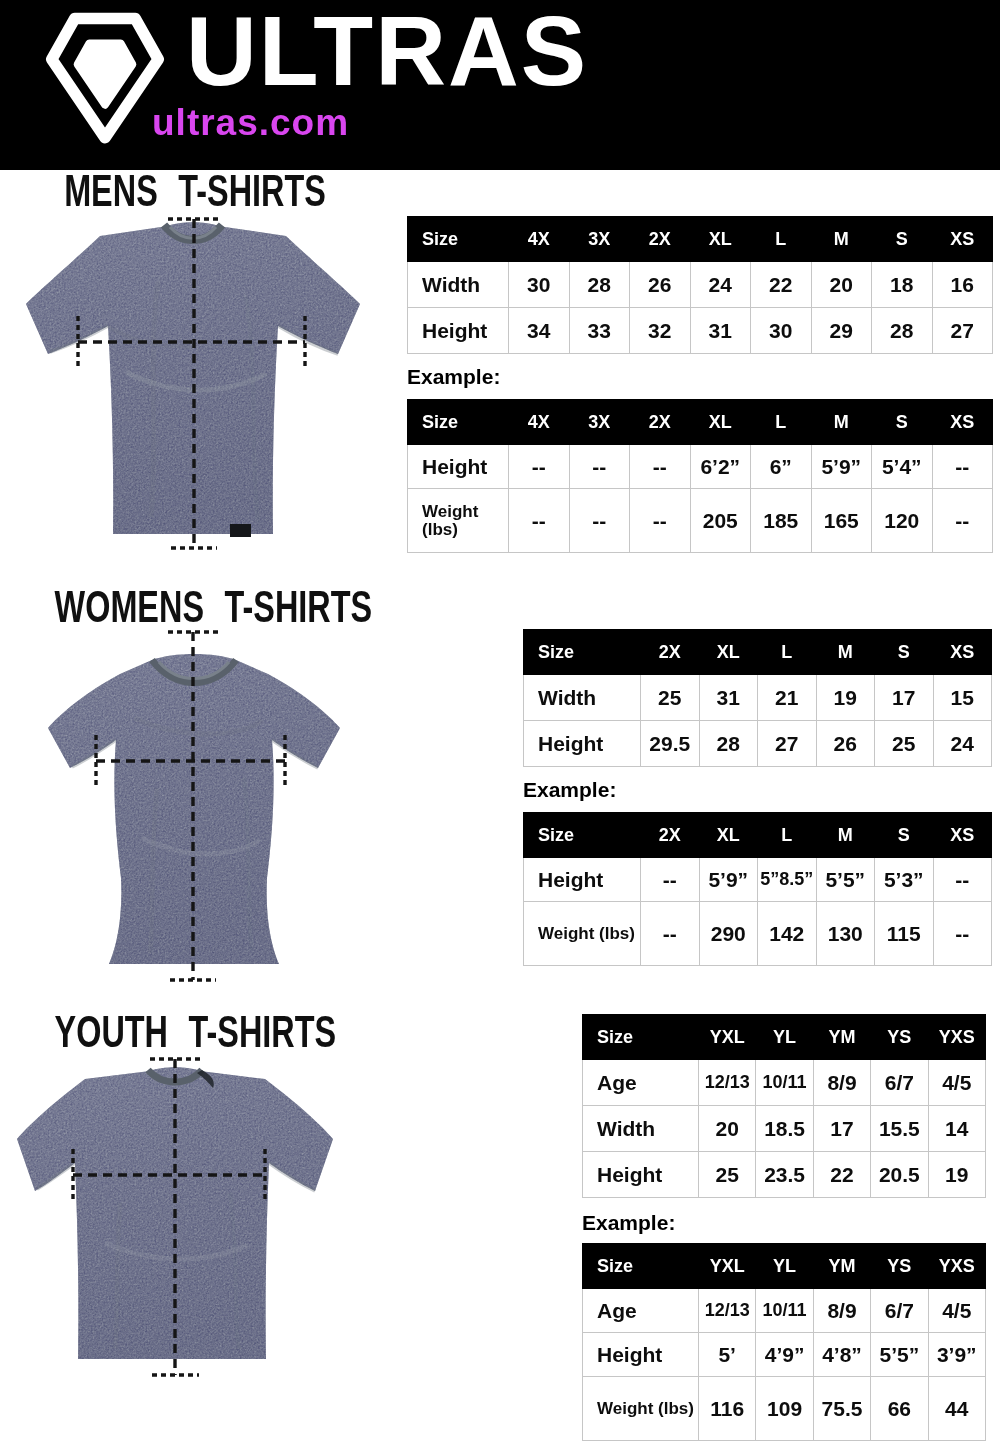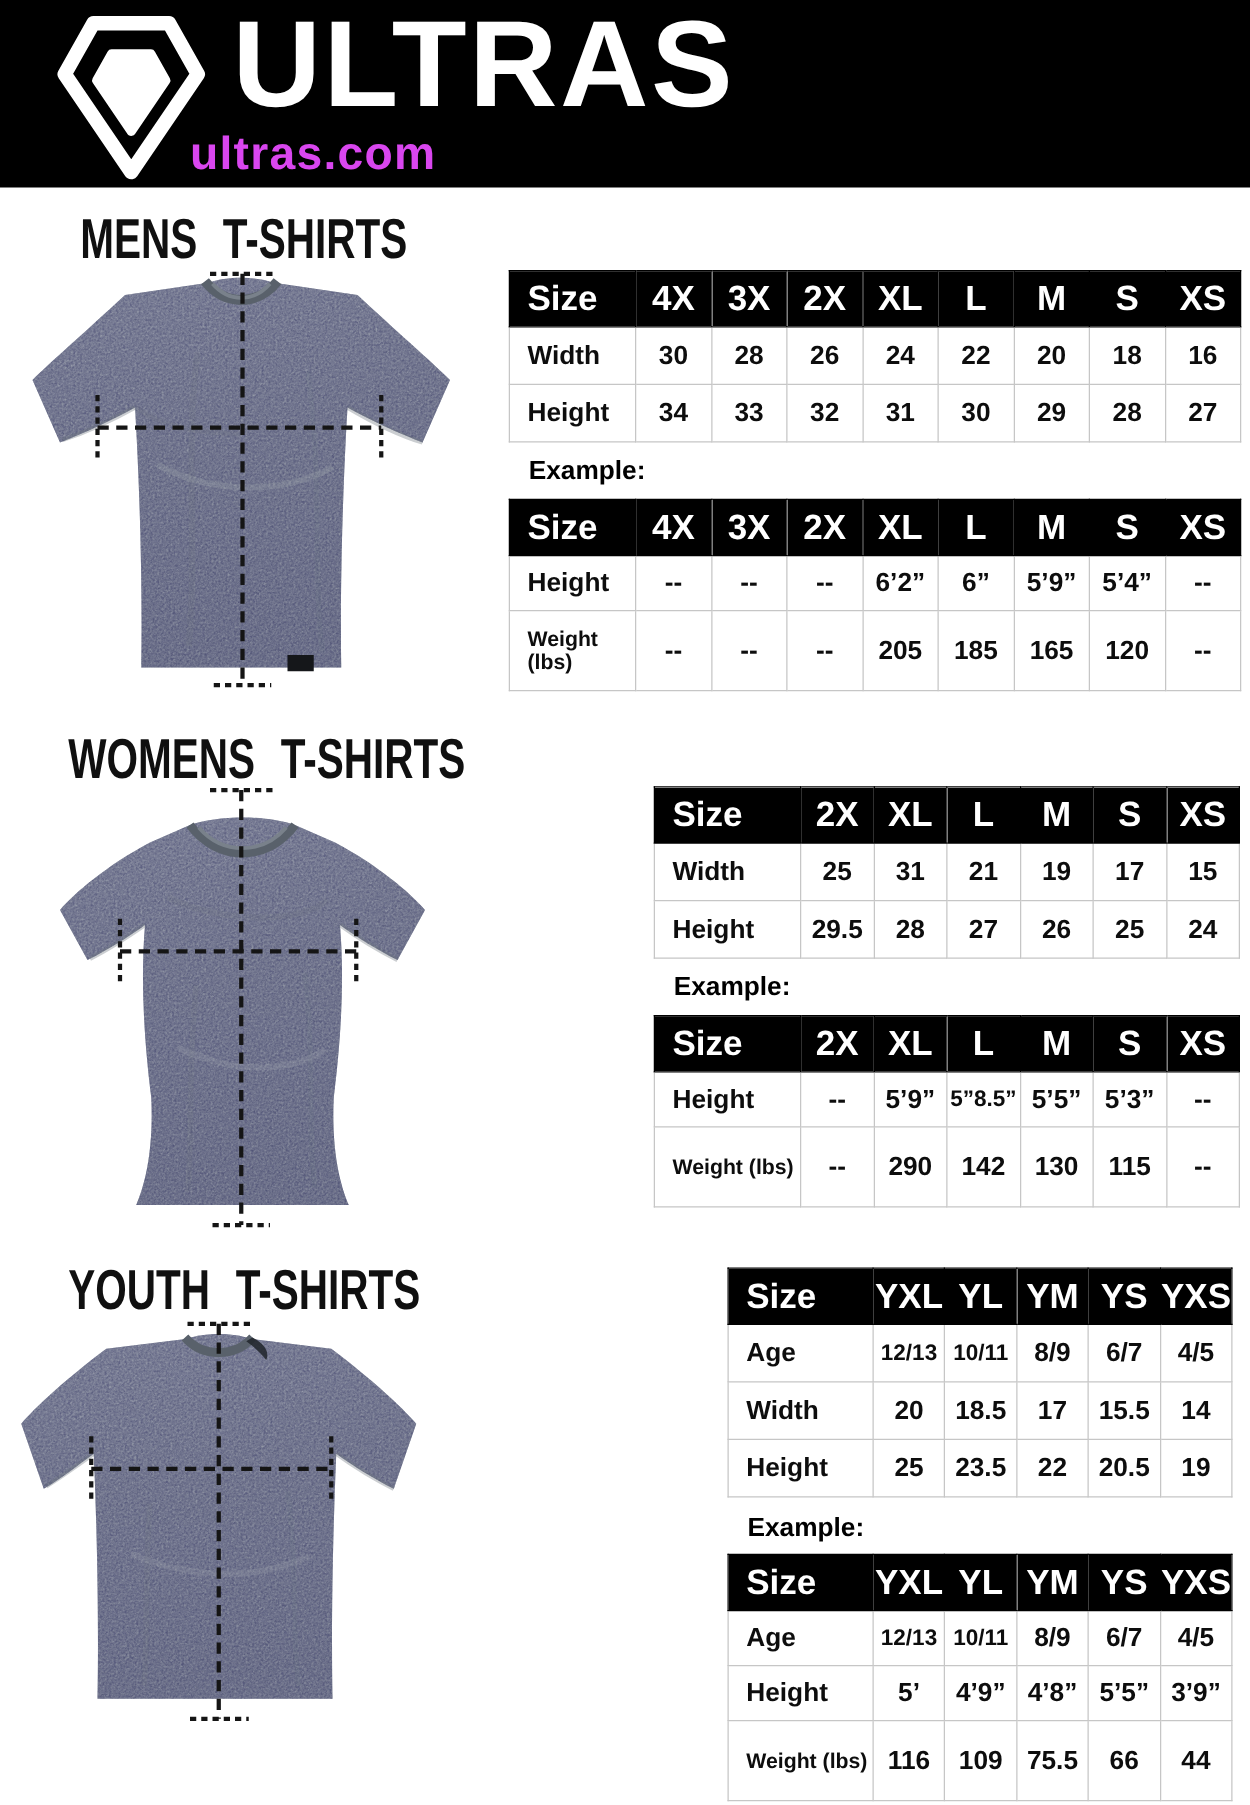--- a/index.html
+++ b/index.html
@@ -1,20 +1,20 @@
 <!DOCTYPE html>
 <html><head>
 <meta charset="utf-8">
 <style>
   html,body{margin:0;padding:0;background:#fff;}
   .page{position:relative;width:1000px;height:1444px;background:#ffffff;overflow:hidden;
         font-family:"Liberation Sans",sans-serif;}
 
   
-  .topbar{position:absolute;top:0;left:0;width:1000px;height:150px;background:#000;}
+  .topbar{position:absolute;top:0;left:0;width:1000px;height:170px;background:#000;}
   .logo{position:absolute;left:28px;top:5px;width:154px;height:140px;}
   .brand{position:absolute;left:186px;top:0px;font-size:98px;font-weight:bold;color:#fff;
          letter-spacing:2px;line-height:1.05;}
   .site{position:absolute;left:152px;top:102px;font-size:37px;font-weight:bold;color:#d946ef;
         letter-spacing:1px;}
 
   
   .sec-title{position:absolute;width:390px;margin:0;text-align:center;font-weight:bold;
              font-size:45px;color:#101010;transform:scaleX(0.72);transform-origin:50% 50%;
              word-spacing:16px;letter-spacing:0;white-space:nowrap;line-height:1;}
@@ -25,37 +25,37 @@
   
   .shirt{position:absolute;}
   .s1{left:8px;top:212px;width:385px;height:350px;}
   .s2{left:22px;top:628px;width:382px;height:362px;}
   .s3{left:15px;top:1053px;width:385px;height:342px;}
 
   
   .tbl{position:absolute;border-collapse:collapse;table-layout:fixed;background:#fff;}
   .tbl th,.tbl td{border:1px solid #c6c6c6;font-weight:bold;color:#0d0d0d;text-align:center;
                   vertical-align:middle;font-size:21px;padding:0;overflow:hidden;}
-  .tbl thead th{background:#000;color:#fff;border-color:#000;font-size:28px;}
+  .tbl thead th{background:#000;color:#fff;border-color:#000;font-size:18px;}
   .tbl thead th:first-child,.tbl tbody th{text-align:left;padding-left:14px;}
   .tbl thead tr{height:45px;}
   .tbl.size tbody tr{height:46px;}
   .tbl.example tbody tr{height:44px;}
   .tbl.example tbody tr:last-child{height:64px;}
   .lbl-small{font-size:17px !important;line-height:1.05;}
   .v-small{font-size:18px !important;}
 
   #tbl-mens-size{left:407px;top:216px;width:586px;}
   #tbl-mens-ex{left:407px;top:399px;width:586px;}
   #tbl-womens-size{left:523px;top:629px;width:469px;}
   #tbl-womens-ex{left:523px;top:812px;width:469px;}
   #tbl-youth-size{left:582px;top:1014px;width:404px;}
   #tbl-youth-ex{left:582px;top:1243px;width:404px;}
 
-  .ex-label{position:absolute;font-weight:bold;font-size:21px;color:#000;margin-left:16px;}
+  .ex-label{position:absolute;font-weight:bold;font-size:21px;color:#000;}
   .e1{left:407px;top:365px;}
   .e2{left:523px;top:778px;}
   .e3{left:582px;top:1211px;}
 
   .dash{stroke:#151515;fill:none;}
 </style>
 </head>
 <body>
 
 <div class="page">

